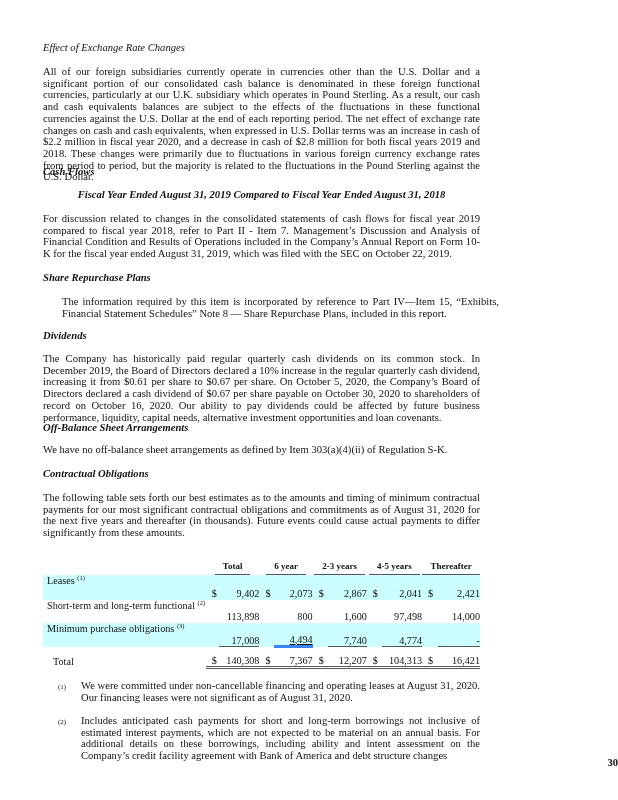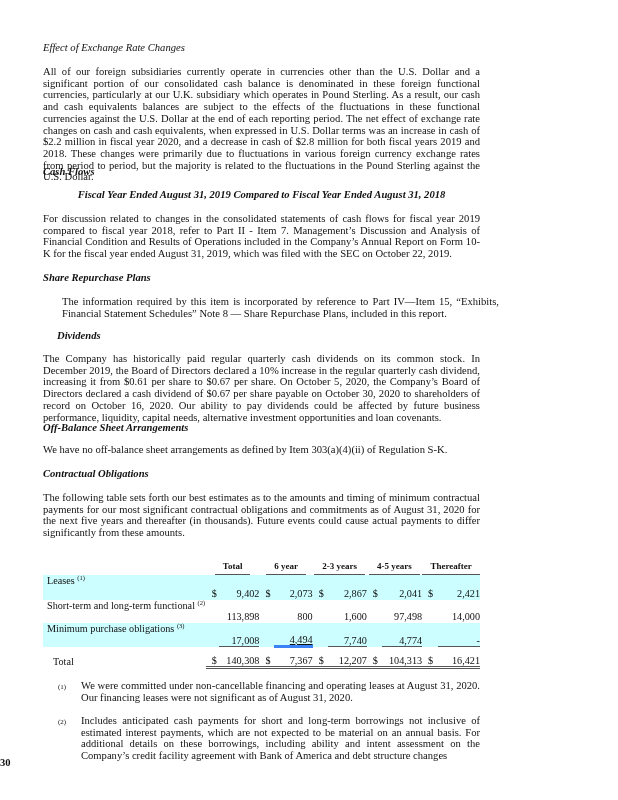--- a/index.html
+++ b/index.html
@@ -21,37 +21,37 @@
   .row-shaded { background: #ccfdff; }
   .num { text-align: right; vertical-align: bottom; }
   .dol { text-align: left; vertical-align: bottom; padding-left: 6px !important; }
   .lbl { vertical-align: top; padding-left: 4px !important; }
   sup { font-size: 6.5px; vertical-align: super; line-height: 0; }
   .total-cell { border-bottom: 3px double #555; }
 
   .fn { position: absolute; left: 62px; width: 418px; }
   .fn .mark { position: absolute; left: -4px; font-size: 7px; }
   .fn p { margin-left: 19px; }
-  .pagenum { position: absolute; left: 0; width: 618px; text-align: left; top: 780px; font-weight: bold; }
+  .pagenum { position: absolute; left: 0; width: 618px; text-align: right; top: 780px; font-weight: bold; }
 </style>
 </head>
 <body>
 
 <div class="page">
   <div class="abs h-italic" style="top:42px;">Effect of Exchange Rate Changes</div>
   <p class="abs" style="top:66px; width:437px;">All of our foreign subsidiaries currently operate in currencies other than the U.S. Dollar and a significant portion of our consolidated cash balance is denominated in these foreign functional currencies, particularly at our U.K. subsidiary which operates in Pound Sterling. As a result, our cash and cash equivalents balances are subject to the effects of the fluctuations in these functional currencies against the U.S. Dollar at the end of each reporting period. The net effect of exchange rate changes on cash and cash equivalents, when expressed in U.S. Dollar terms was an increase in cash of $2.2 million in fiscal year 2020, and a decrease in cash of $2.8 million for both fiscal years 2019 and 2018. These changes were primarily due to fluctuations in various foreign currency exchange rates from period to period, but the majority is related to the fluctuations in the Pound Sterling against the U.S. Dollar.</p>
 
   <div class="abs h-bolditalic" style="top:166px;">Cash Flows</div>
   <div class="abs sub-center" style="top:189px; width:437px;">Fiscal Year Ended August 31, 2019 Compared to Fiscal Year Ended August 31, 2018</div>
   <p class="abs" style="top:213px; width:437px;">For discussion related to changes in the consolidated statements of cash flows for fiscal year 2019 compared to fiscal year 2018, refer to Part II - Item 7. Management’s Discussion and Analysis of Financial Condition and Results of Operations included in the Company’s Annual Report on Form 10-K for the fiscal year ended August 31, 2019, which was filed with the SEC on October 22, 2019.</p>
 
   <div class="abs h-bolditalic" style="top:272px;">Share Repurchase Plans</div>
   <p class="abs" style="top:296px; width:437px;margin-left:19px;">The information required by this item is incorporated by reference to Part IV—Item 15, “Exhibits, Financial Statement Schedules” Note 8 — Share Repurchase Plans, included in this report.</p>
 
-  <div class="abs h-bolditalic" style="top:330px;margin-left:14px;">Dividends</div>
+  <div class="abs h-bolditalic" style="top:330px;">Dividends</div>
   <p class="abs" style="top:353px; width:437px;">The Company has historically paid regular quarterly cash dividends on its common stock. In December 2019, the Board of Directors declared a 10% increase in the regular quarterly cash dividend, increasing it from $0.61 per share to $0.67 per share. On October 5, 2020, the Company’s Board of Directors declared a cash dividend of $0.67 per share payable on October 30, 2020 to shareholders of record on October 16, 2020. Our ability to pay dividends could be affected by future business performance, liquidity, capital needs, alternative investment opportunities and loan covenants.</p>
 
   <div class="abs h-bolditalic" style="top:422px;text-align:right;">Off-Balance Sheet Arrangements</div>
   <p class="abs" style="top:444px; width:437px;">We have no off-balance sheet arrangements as defined by Item 303(a)(4)(ii) of Regulation S-K.</p>
 
   <div class="abs h-bolditalic" style="top:468px;">Contractual Obligations</div>
   <p class="abs" style="top:492px; width:437px;">The following table sets forth our best estimates as to the amounts and timing of minimum contractual payments for our most significant contractual obligations and commitments as of August 31, 2020 for the next five years and thereafter (in thousands). Future events could cause actual payments to differ significantly from these amounts.</p>
 </div>
 
 <table class="obl">

